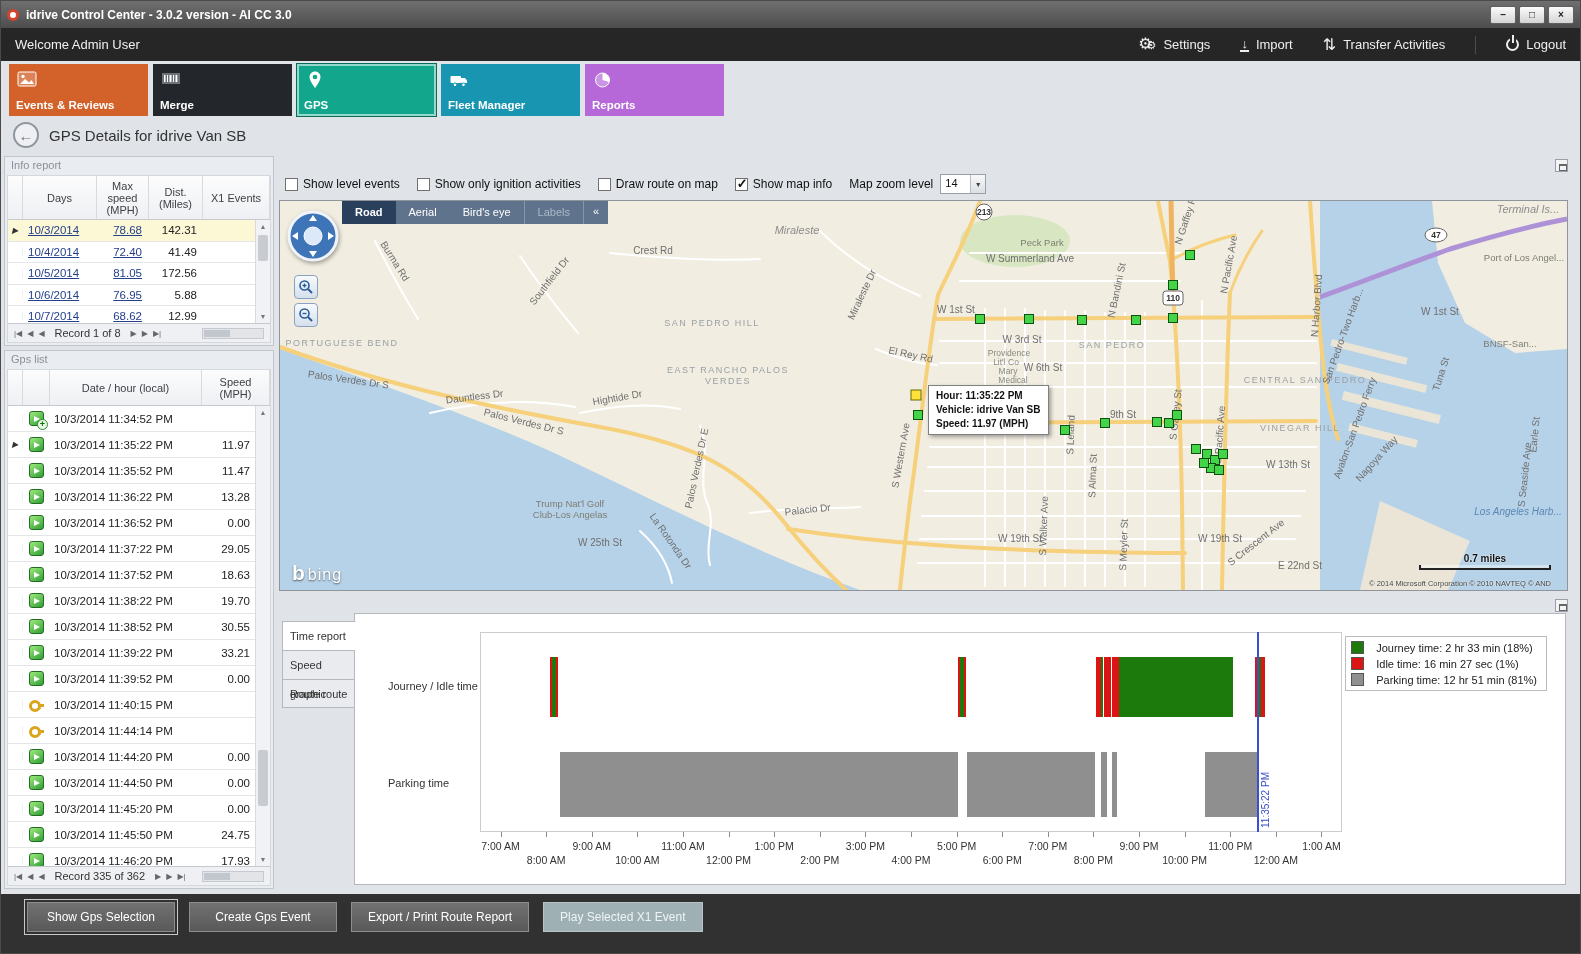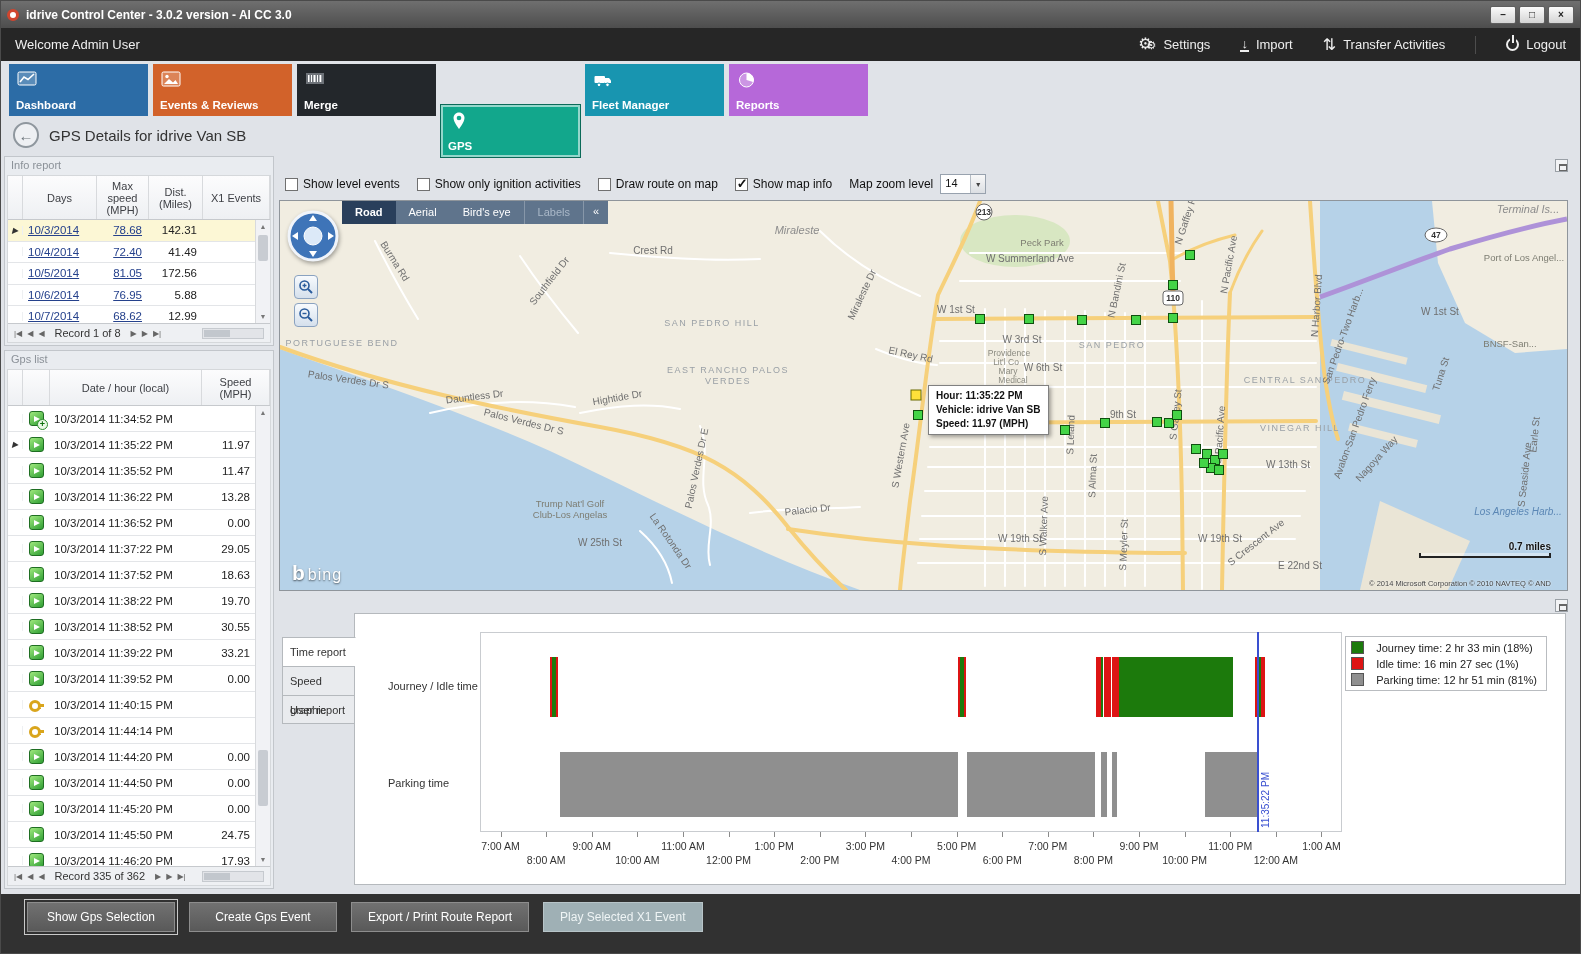--- a/index.html
+++ b/index.html
@@ -26,21 +26,21 @@
   .tr-ic{font-size:16px;line-height:14px;}
   .pwr{position:relative;width:13px;height:13px;border:2px solid #eee;border-radius:50%;display:inline-block;}
   .pwr::after{content:"";position:absolute;left:50%;top:-5px;transform:translateX(-50%);width:2px;height:8px;background:#eee;box-shadow:0 0 0 2px #262626;}
   .hdiv{width:1px;height:18px;background:#4d4d4d;}
 
   
   .tiles{position:absolute;left:8px;top:63px;display:flex;gap:5px;}
   .tile{width:139px;height:52px;position:relative;color:#fff;cursor:pointer;}
   .tile .lbl{position:absolute;left:7px;bottom:5px;font-size:11.5px;font-weight:bold;}
   .tile .ticon{position:absolute;left:7px;top:6px;width:22px;height:20px;}
-  .tile.selected{box-shadow:inset 0 0 0 2px rgba(255,255,255,.55);outline:1px solid #0b6a58;margin-top:41px;}
+  .tile.selected{box-shadow:inset 0 0 0 2px rgba(255,255,255,.55);outline:1px solid #0b6a58;}
 
   
   .titlerow{position:absolute;left:12px;top:121px;display:flex;align-items:center;gap:10px;}
   .back{width:26px;height:26px;border-radius:50%;border:2px solid #8f979e;color:#6d757c;display:flex;
         align-items:center;justify-content:center;font-size:15px;cursor:pointer;background:#eef0f3;}
   .ptitle{font-size:15px;color:#333;}
 
   
   .grp{position:absolute;background:#e9ecf0;border:1px solid #c2c6cb;}
   .grp-cap{height:16px;line-height:16px;padding-left:6px;font-size:11px;color:#8b9198;}
@@ -117,37 +117,37 @@
   .compass{position:absolute;left:6px;top:8px;cursor:pointer;filter:drop-shadow(1px 2px 2px rgba(0,0,0,.35));}
   .mapzoom{position:absolute;left:14px;width:24px;height:24px;border-radius:4px;border:1px solid #8aa2c0;
            background:linear-gradient(#f7fafd,#d5e0ec);display:flex;align-items:center;justify-content:center;cursor:pointer;}
   .zin{top:74px;} .zout{top:102px;}
   .map-tooltip{position:absolute;left:648px;top:184px;background:#fff;border:1px solid #808080;
                box-shadow:2px 2px 4px rgba(0,0,0,.35);padding:3px 7px;font-size:10px;font-weight:bold;color:#111;
                line-height:1.4;white-space:nowrap;}
   .bing{position:absolute;left:12px;bottom:5px;color:#fff;text-shadow:0 1px 2px rgba(0,0,0,.6);display:flex;align-items:baseline;gap:3px;}
   .bing .b{font-size:21px;font-weight:bold;}
   .bing .t{font-size:16px;letter-spacing:1px;}
-  .scale{position:absolute;right:16px;bottom:32px;text-align:right;}
+  .scale{position:absolute;right:16px;bottom:20px;text-align:center;}
   .scale .sct{font-size:10px;font-weight:bold;color:#111;text-shadow:0 0 2px #fff;}
   .scale .bar{width:132px;height:5px;border:2px solid #222;border-top:none;margin-top:1px;background:rgba(255,255,255,.4);}
   .mapcr{position:absolute;right:16px;bottom:2px;font-size:7.5px;color:#444;text-shadow:0 0 2px #fff;}
   .ml-road{font-size:10px;fill:#6f6f6f;}
   .ml-area{font-size:9px;fill:#9aa0a6;letter-spacing:1.5px;}
   .ml-city{font-size:11px;fill:#8c8c8c;font-style:italic;}
   .ml-poi{font-size:9.5px;fill:#7d7d72;}
   .ml-poi-s{font-size:8.5px;fill:#8a8a80;}
   .ml-water{font-size:10px;fill:#5b87b5;font-style:italic;}
   .gps-marker{fill:#44d447;stroke:#0f4f0f;stroke-width:1;cursor:pointer;}
   .gps-marker-selected{fill:#ffe13a;stroke:#6b6b00;stroke-width:1;cursor:pointer;}
   .shield-bg{fill:#fff;stroke:#666;stroke-width:1;}
   .shield-num{font-size:8.5px;font-weight:bold;fill:#333;}
 
   
-  .chart-tabs{position:absolute;left:281px;top:636px;width:73px;border-radius:25px;}
+  .chart-tabs{position:absolute;left:281px;top:620px;width:73px;border-radius:25px;}
   .chart-tab{height:29px;line-height:29px;padding-left:7px;border:1px solid #b5b9bd;border-bottom:none;
              background:#e9ebee;font-size:11px;color:#333;cursor:pointer;}
   .chart-tab:last-of-type{border-bottom:1px solid #b5b9bd;}
   .chart-tab:first-child{background:#fff;border-right:1px solid #fff;width:74px;position:relative;z-index:2;}
   #chart-box{position:absolute;left:353px;top:612px;width:1212px;height:272px;background:#fff;border:1px solid #b5b9bd;}
   .plot{position:absolute;left:125px;top:18px;width:862px;height:200px;border:1px solid #c9ccd0;}
   .rowlab{position:absolute;left:4px;font-size:11px;color:#333;margin-left:29px;}
   #rl1{top:66px;} #rl2{top:163px;}
   .tickline{position:absolute;top:218px;height:5px;width:1px;background:#8a8a8a;}
   .ticklabel{position:absolute;top:226px;transform:translateX(-50%);font-size:10.5px;color:#333;white-space:nowrap;}
@@ -202,27 +202,20 @@
       </span>
       <span class="hdiv"></span>
       <span class="hact">
         <span class="pwr"></span>
         <span>Logout</span>
       </span>
     </div>
   </div>
 
   <div class="tiles">
-    <div class="tile" style="background: rgb(44, 108, 166);">
-      <svg class="ticon" viewBox="0 0 20 20">
-          <rect x="1" y="2" width="18" height="13" rx="1.5" fill="rgba(255,255,255,.22)" stroke="#fff"></rect>
-          <polyline points="3,12 7,7 11,9.5 17,4" stroke="#fff" fill="none" stroke-width="1.6"></polyline>
-        </svg>
-      <span class="lbl">Dashboard</span>
-    </div>
     <div class="tile" style="background: rgb(210, 98, 42);">
       <svg class="ticon" viewBox="0 0 20 20">
           <rect x="1" y="2" width="18" height="14" rx="1.5" fill="rgba(255,255,255,.22)" stroke="#fff"></rect>
           <circle cx="6" cy="6.5" r="1.7" fill="#fff"></circle>
           <path d="M3,14 L8,9 L12,12.5 L14.5,10 L17,14 Z" fill="#fff"></path>
         </svg>
       <span class="lbl">Events &amp; Reviews</span>
     </div>
     <div class="tile" style="background: rgb(35, 39, 43);">
       <svg class="ticon" viewBox="0 0 20 20">
@@ -753,21 +746,21 @@
   </div>
 
   <div class="panel-chip" style="right:12px;top:598px;"></div>
 
   <div class="chart-tabs">
 
       <div class="chart-tab">Time report</div>
 
       <div class="chart-tab">Speed graphic</div>
 
-      <div class="chart-tab">User report</div>
+      <div class="chart-tab">Route route</div>
 
   </div>
 
   <div id="chart-box">
     <div class="plot"></div>
     <div class="rowlab" id="rl1">Journey / Idle time</div>
     <div class="rowlab" id="rl2">Parking time</div>
     <div id="chart-legend">
         <div class="leg-row">
           <span class="leg-sw" style="background: rgb(28, 122, 12);"></span>

